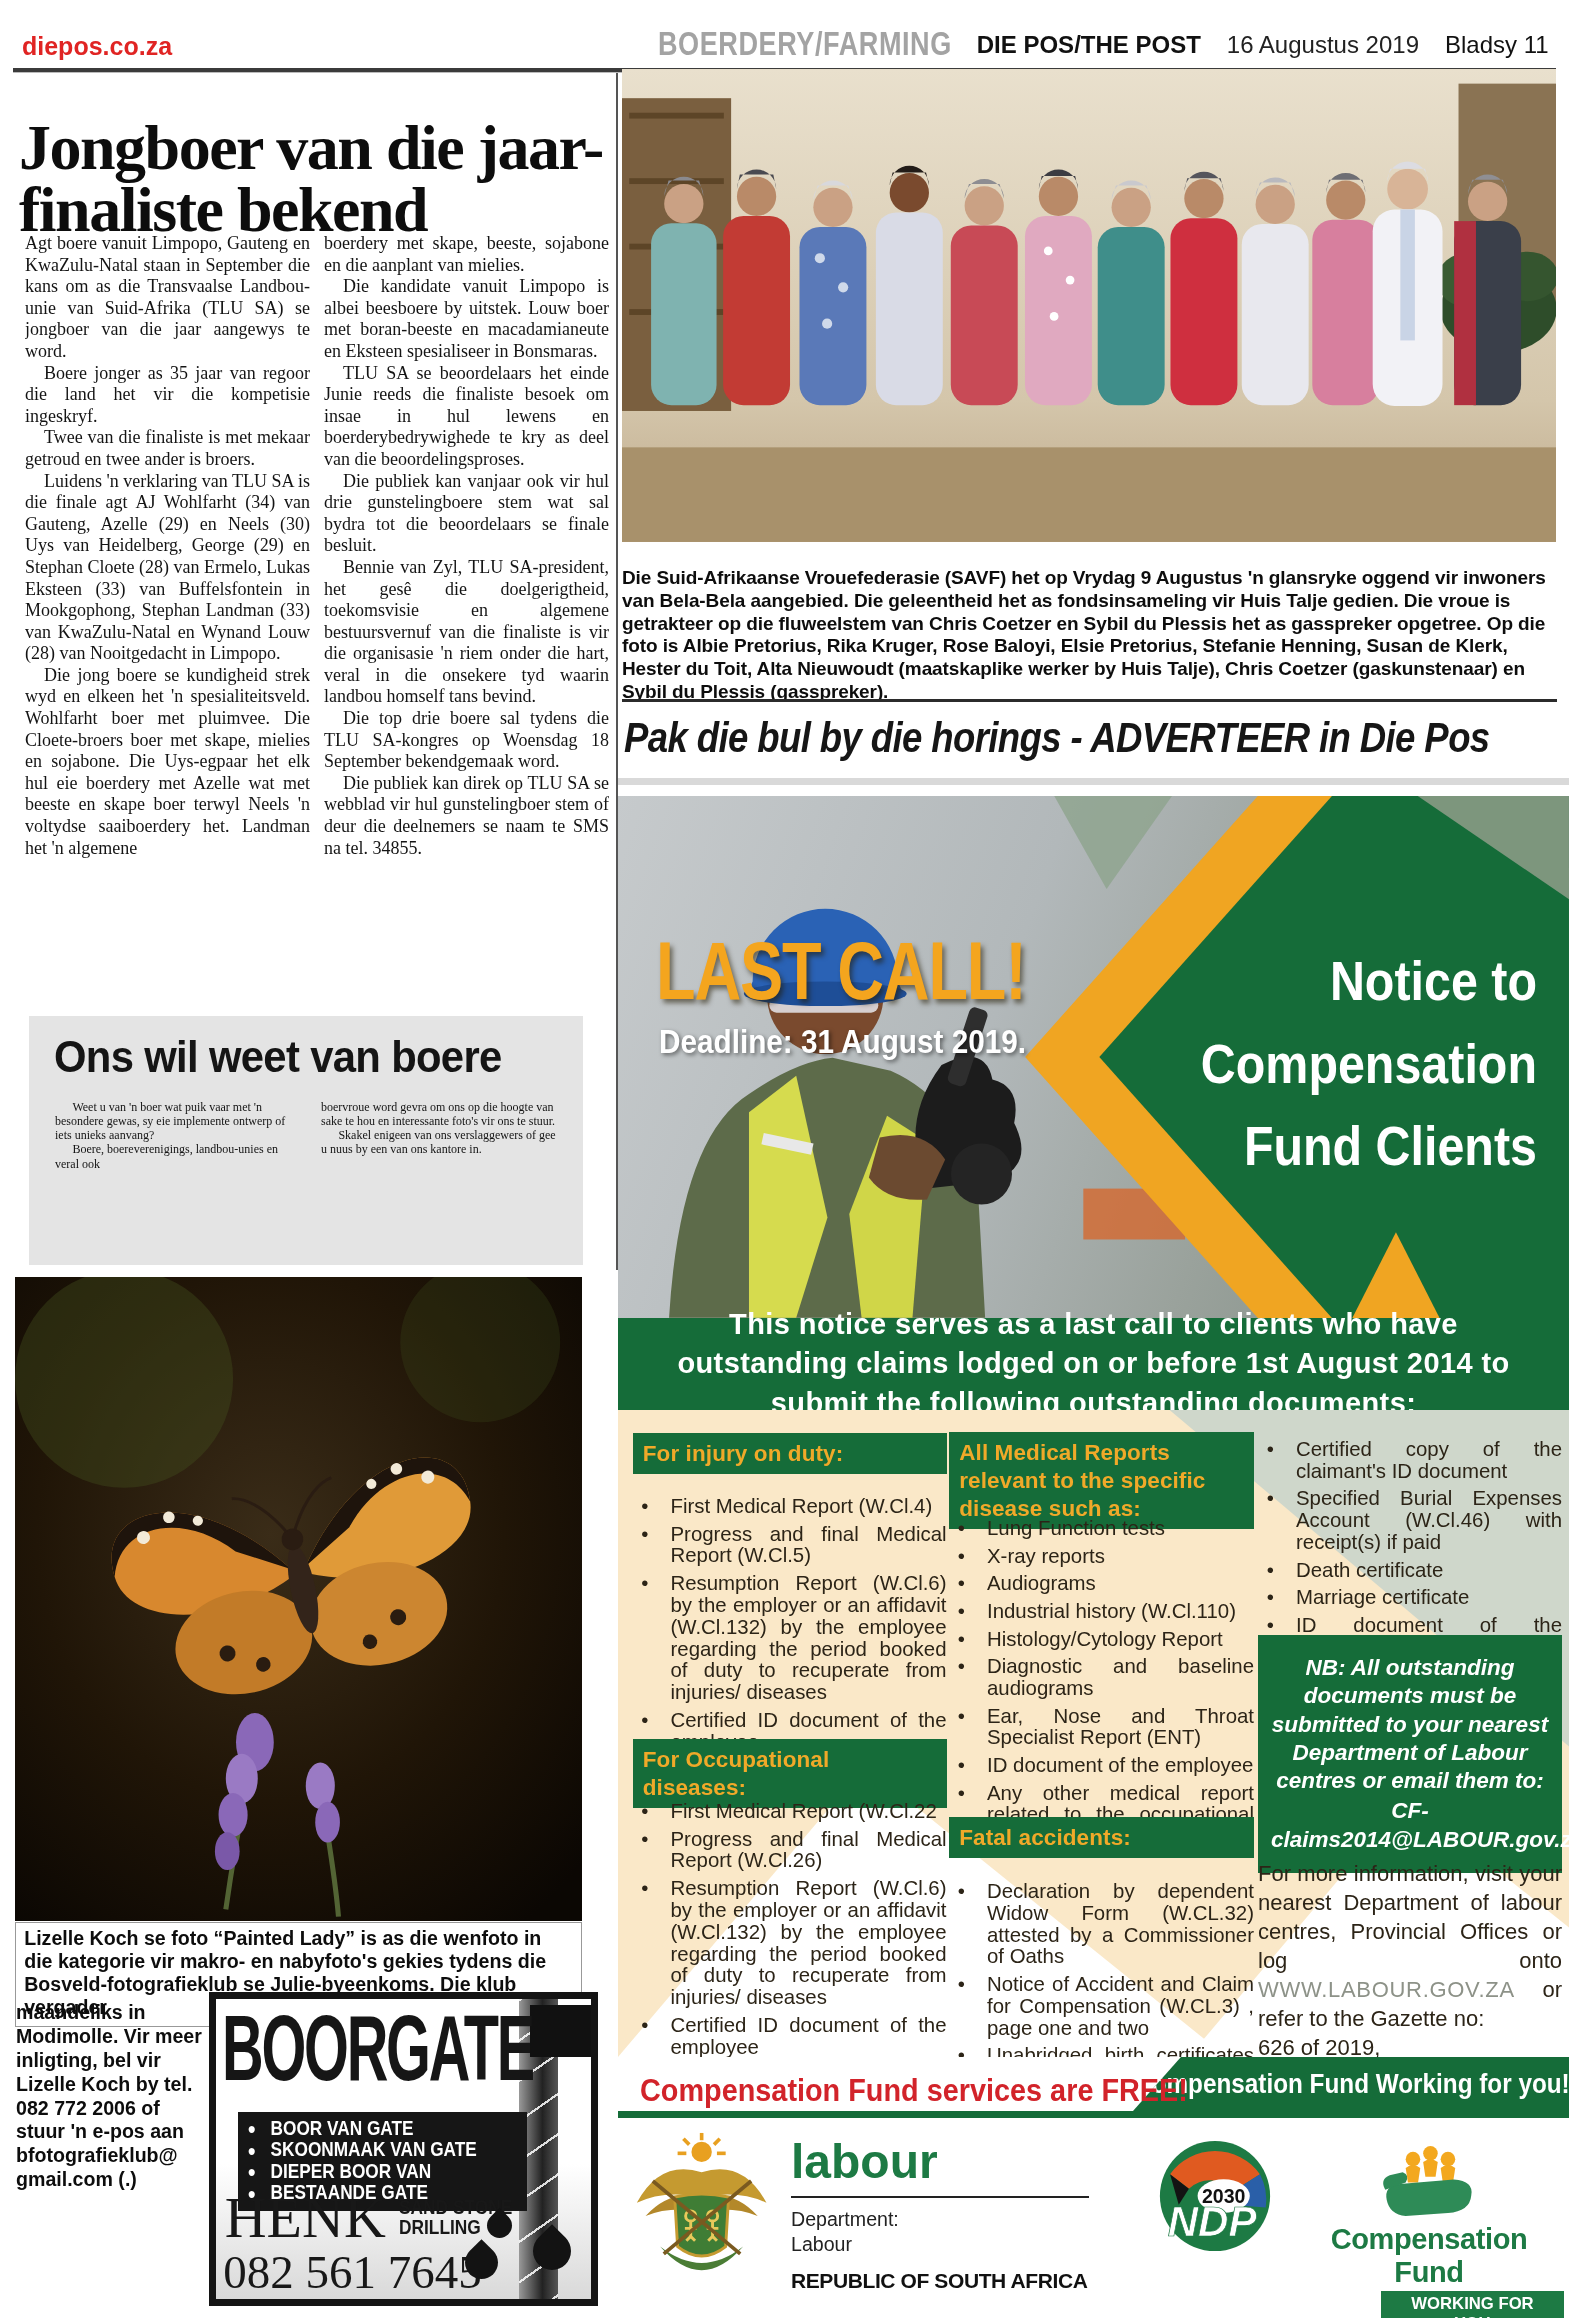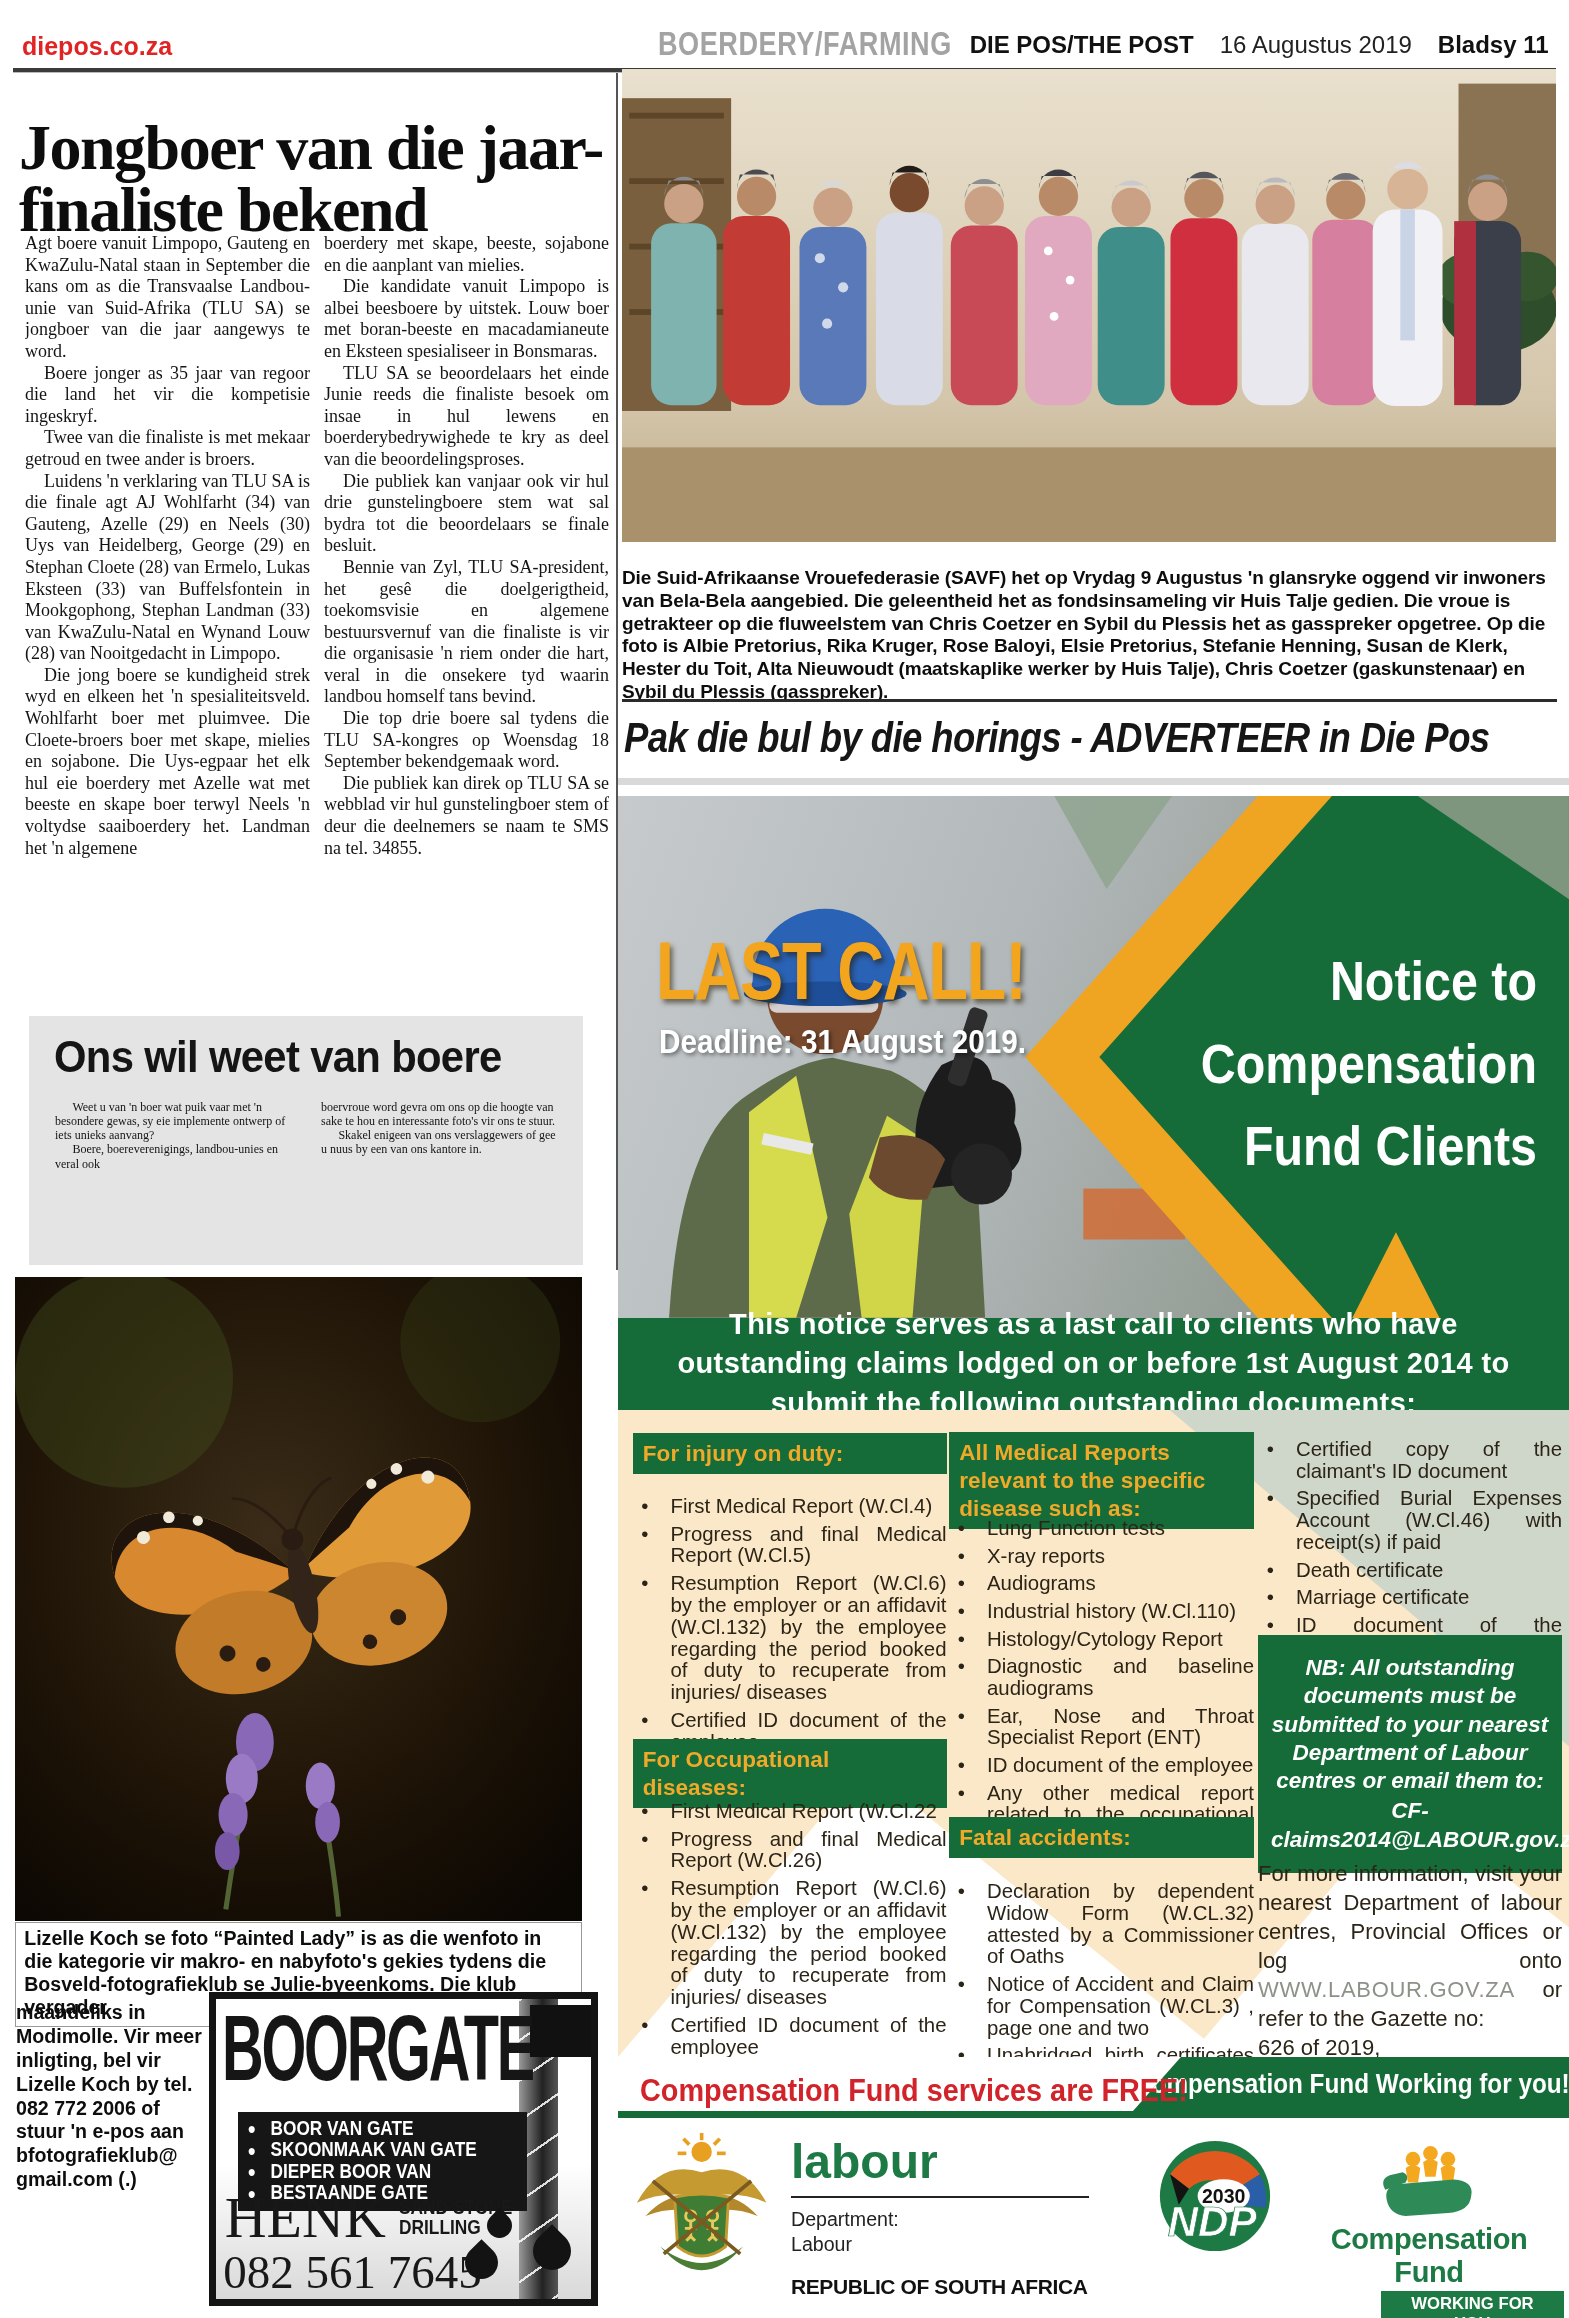--- a/index.html
+++ b/index.html
@@ -5,21 +5,21 @@
   html,body{margin:0;padding:0;background:#ffffff;}
   .page{position:relative;width:1569px;height:2319px;background:#fff;overflow:hidden;
         font-family:"Liberation Sans","DejaVu Sans",sans-serif;color:#111;}
   
   .mast-site{position:absolute;left:22px;top:32px;font-size:25px;font-weight:bold;color:#e02423;}
   .mast-section{position:absolute;left:658px;top:25px;font-size:33px;font-weight:bold;color:#a3a3a3;
                 transform:scaleX(.82);transform-origin:left;letter-spacing:0.7px;white-space:nowrap;}
   .mast-right{position:absolute;right:20.4px;top:30.5px;display:flex;gap:26px;align-items:baseline;}
   .mast-paper{font-size:24px;font-weight:bold;white-space:nowrap;}
   .mast-date{font-size:24px;color:#222;white-space:nowrap;}
-  .mast-page{font-size:24px;font-weight:bold;white-space:nowrap;text-align:center;}
+  .mast-page{font-size:24px;font-weight:normal;white-space:nowrap;text-align:center;}
   .mast-rule{position:absolute;left:13px;right:13px;top:68px;height:4.4px;background:#3b3b3b;border-bottom:1.5px solid #bbb;}
   
   .headline{position:absolute;left:19px;top:74px;width:589px;font-family:"Liberation Serif","DejaVu Serif",serif;
             font-size:64px;line-height:.97;letter-spacing:-1.5px;color:#0d0d0d;}
   .acol{position:absolute;top:233px;width:285px;height:727px;overflow:hidden;
         font-family:"Liberation Serif","DejaVu Serif",serif;font-size:18px;line-height:1.2;
         text-align:justify;color:#141414;}
   .acol-1{left:25px;}
   .acol-2{left:324px;}
   .acol p{margin:0;text-indent:19px;}
@@ -113,21 +113,21 @@
            transform:scaleX(.93);transform-origin:left;white-space:nowrap;}
   .cf-banner{position:absolute;right:0;top:0;width:436px;height:54px;background:#156c39;color:#fff;
              clip-path:polygon(11% 0,100% 0,100% 100%,0 100%);display:flex;align-items:center;justify-content:center;}
   .cf-banner span{font-size:27px;font-weight:bold;transform:scaleX(.9);white-space:nowrap;padding-left:29px;}
   .cf-greenline{position:absolute;left:0;top:54px;width:951px;height:6.5px;background:#156c39;}
   .coat{position:absolute;left:13px;top:73px;}
   .labour-block{position:absolute;left:173px;top:81px;width:305px;}
   .labour-brand{font-size:48px;font-weight:bold;color:#1d7a44;line-height:1;}
   .labour-line{width:298px;height:2.2px;background:#222;margin:10.2px 0 8.7px;}
   .labour-dept{font-size:19.6px;color:#222;line-height:1.25;}
-  .labour-country{font-size:21px;font-weight:bold;color:#111;margin-top:19px;letter-spacing:-0.4px;}
+  .labour-country{font-size:21px;font-weight:bold;color:#111;margin-top:13px;letter-spacing:-0.4px;}
   .ndp{position:absolute;left:539px;top:81px;width:116px;height:116px;}
   .cflogo{position:absolute;left:676px;top:86px;width:270px;text-align:center;}
   .cflogo-name{font-size:29px;font-weight:bold;color:#1d7a44;letter-spacing:-0.4px;margin-top:1.5px;}
   .cflogo-tag{display:inline-block;background:#1d7a44;color:#fff;font-weight:bold;font-size:16.7px;
               padding:2.9px 10.2px;margin-top:2.9px;margin-left:87px;}
 </style>
 </head>
 <body>
 
 <div class="page">

